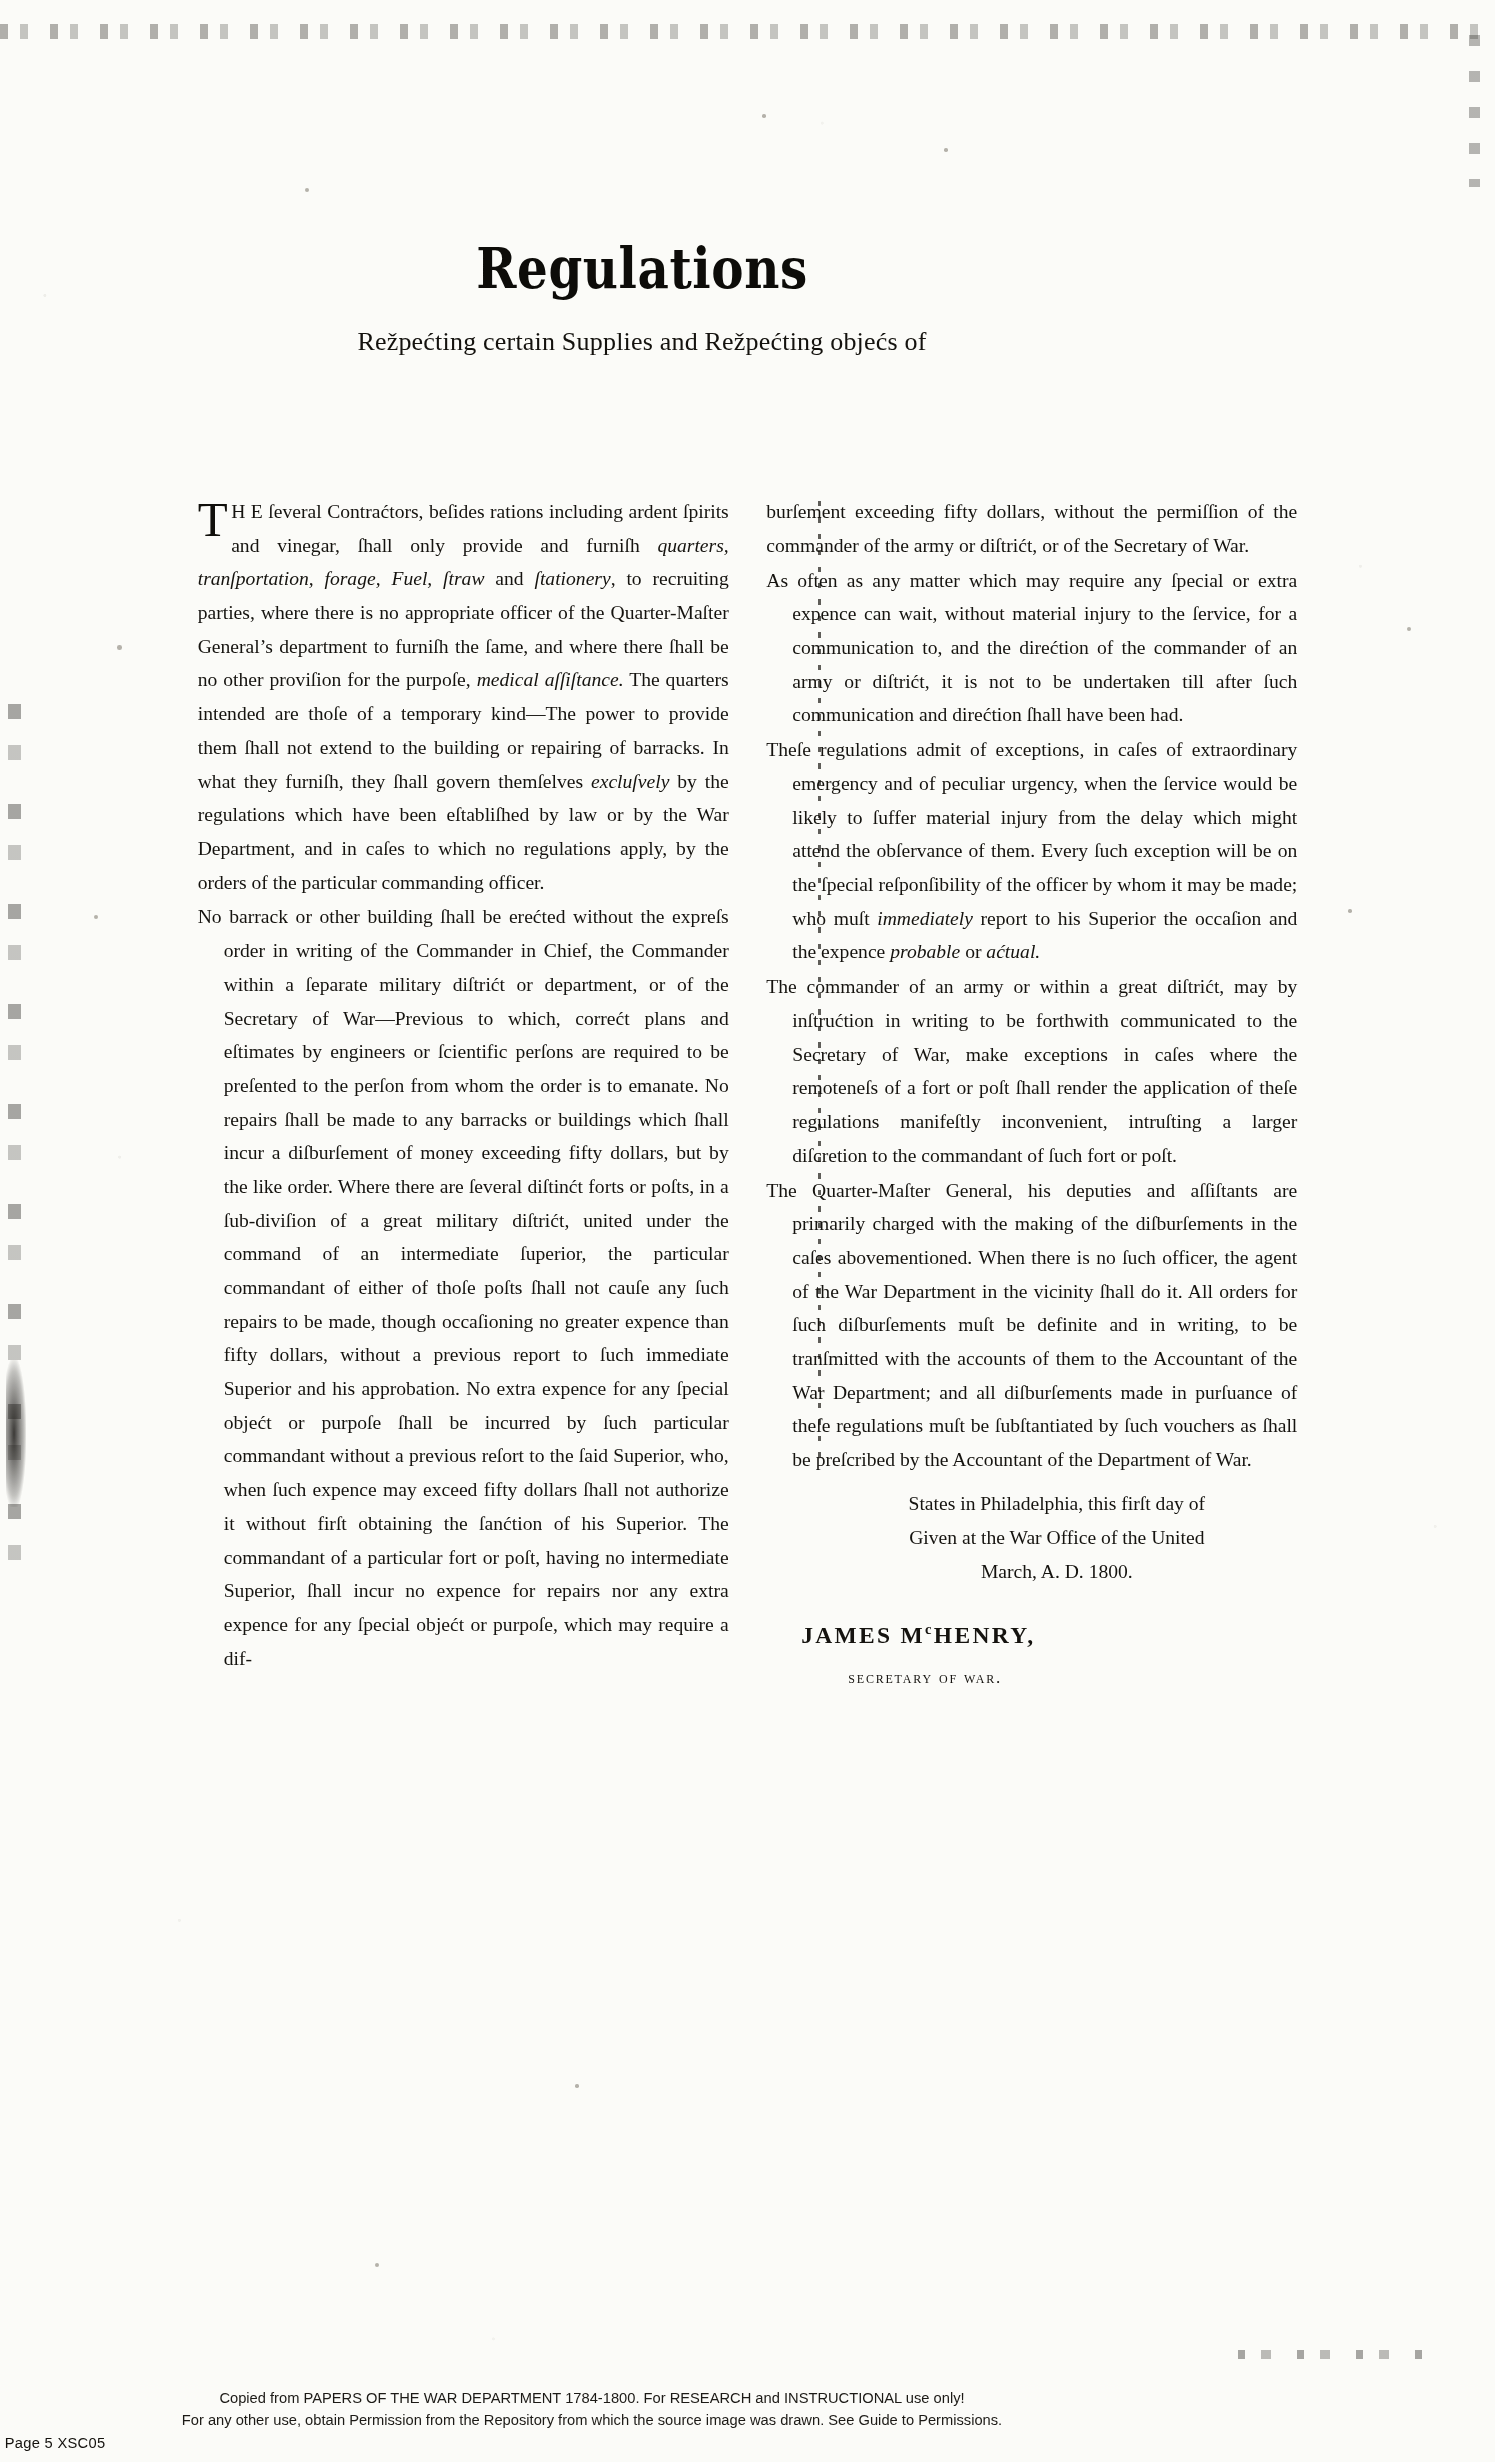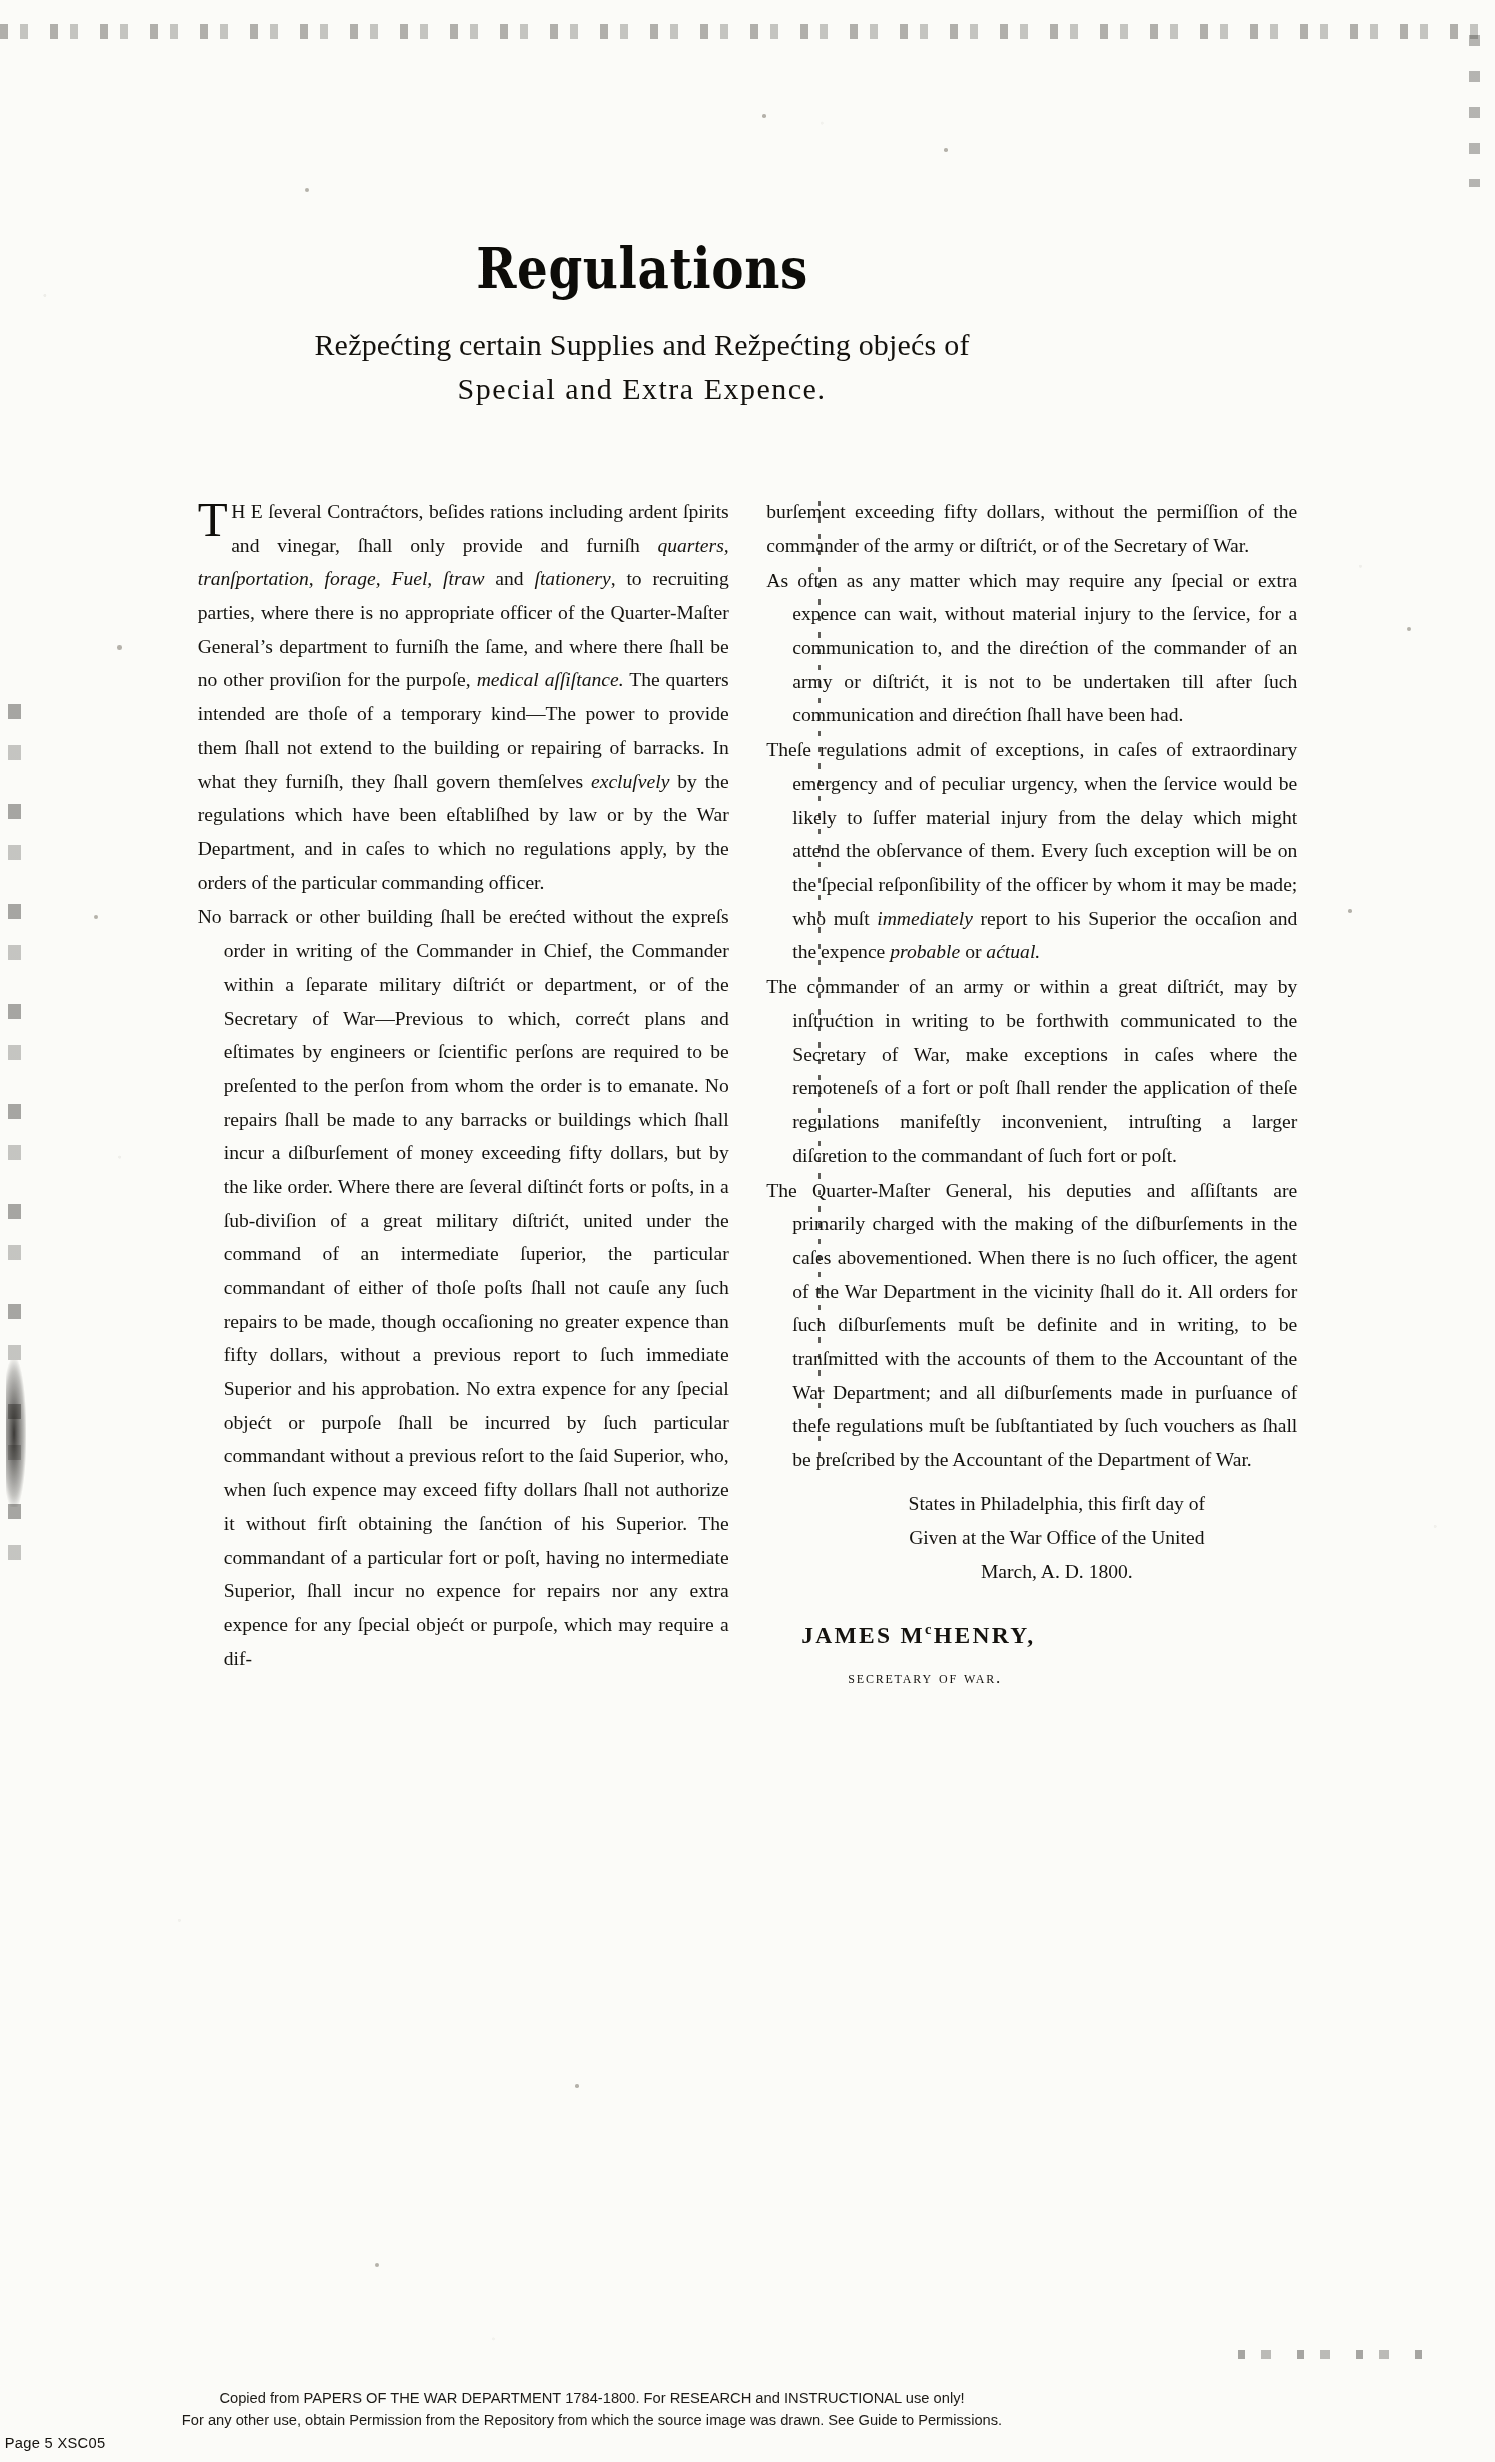--- a/index.html
+++ b/index.html
@@ -109,21 +109,21 @@
     font-size: 56px;
     letter-spacing: 0.6px;
     line-height: 1;
     color: #0d0c09;
     
     font-stretch: condensed;
     transform: scaleX(.96);
   }
   .subtitle {
     margin-top: 27px;
-    font-size: 30px;
+    font-size: 26px;
     line-height: 1.45;
     color: #14120e;
     letter-spacing: 0.2px;
   }
   .subtitle .line2 { display:block; letter-spacing: 1.5px; }
 
   
   .columns {
     position: absolute;
     left: 0; top: 495px;
@@ -244,21 +244,20 @@
 <div class="speck" style="left:1348px;top:909px;width:3.5px;height:3.5px;"></div>
 <div class="speck" style="left:575px;top:2084px;width:3.5px;height:3.5px;"></div>
 <div class="speck" style="left:375px;top:2263px;width:4.1px;height:4.1px;"></div>
 
 <div class="doc">
 
   <div class="title-block">
     <div class="doc-title">Regulations</div>
     <div class="subtitle">
       <span>Režpećting certain Supplies and Režpećting objećs of</span>
-      <span class="line2">Special and Extra Expence.</span>
     </div>
   </div>
 
 </div>
 
 <div class="col-rule"></div>
 
 <div class="columns">
 
   <div class="col left">

